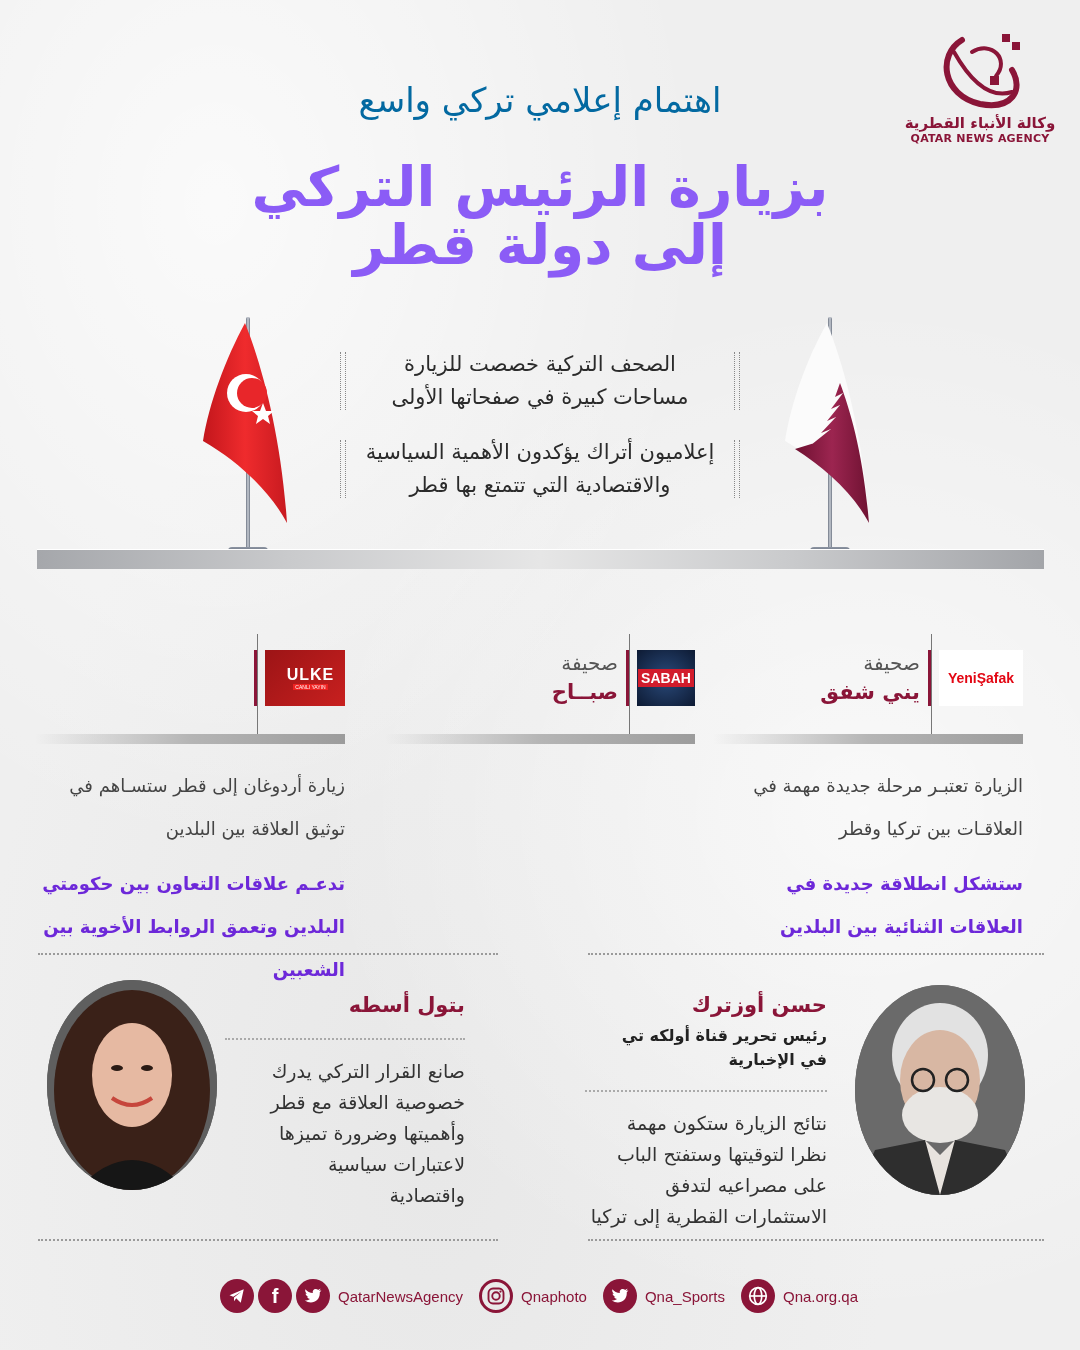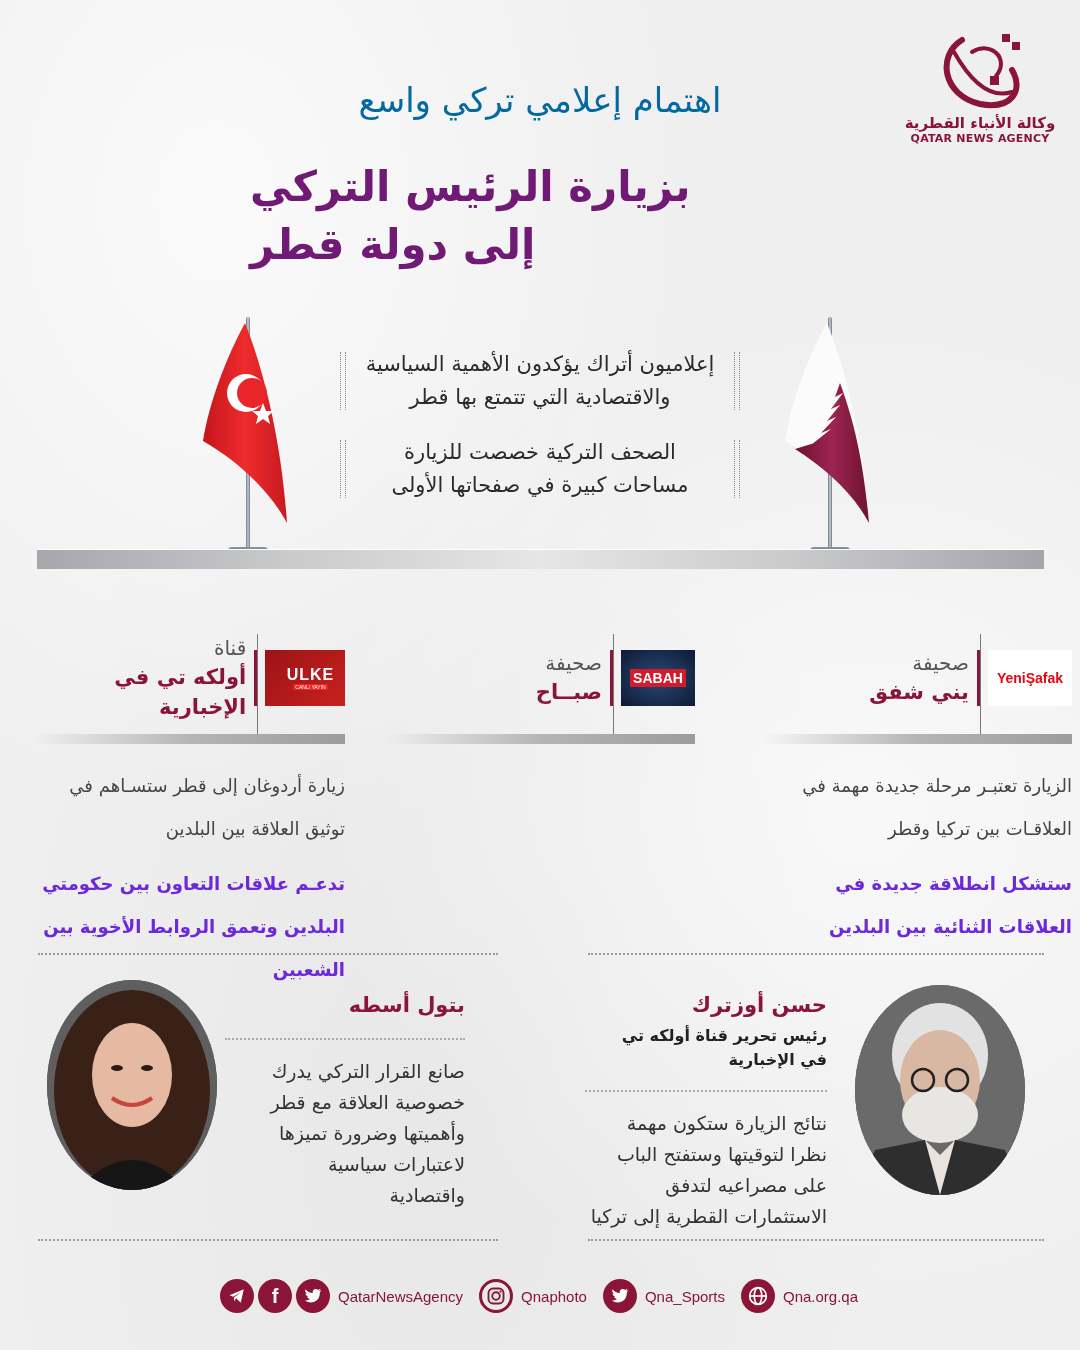--- a/index.html
+++ b/index.html
@@ -18,21 +18,21 @@
   .abs { position: absolute; }
 
   
   .logo { left: 900px; top: 30px; width: 160px; height: 130px; text-align: center; }
   .logo svg { display: block; margin: 0 auto; }
   .logo-ar { font-size: 15px; font-weight: bold; color: #8a1538; margin-top: 2px; }
   .logo-en { font-size: 11px; font-weight: bold; color: #8a1538; direction: ltr; letter-spacing: 0.2px; }
 
   
   .kicker { left: 300px; top: 80px; width: 480px; text-align: center; font-size: 34px; color: #0369a1; }
-  .title { left: 250px; top: 158px; width: 580px; text-align: left; font-size: 42px; line-height: 58px; font-weight: bold; color: #701a75; }
+  .title { left: 250px; top: 158px; width: 580px; text-align: center; font-size: 55px; line-height: 58px; font-weight: bold; color: #8b5cf6; }
 
   
   .flag-wrap { width: 110px; height: 250px; }
   .pole { position: absolute; left: 50%; width: 4px; margin-left: -2px; top: 12px; bottom: 4px; background: linear-gradient(90deg,#6d7583,#c9ced6,#6d7583); border-radius: 2px; }
   .base { position: absolute; bottom: 0; left: 50%; width: 40px; margin-left: -20px; height: 8px; background: linear-gradient(#8d95a3,#4b5260); border-radius: 4px 4px 1px 1px; }
 
   
   .bullets { left: 340px; top: 348px; width: 400px; }
   .bullet { position: relative; text-align: center; font-size: 21px; line-height: 33px; color: #2b2b2b; padding: 0 18px; margin-bottom: 22px; }
   .bullet::before, .bullet::after {
@@ -129,74 +129,70 @@
       </linearGradient>
     </defs>
     <path d="M42 0 C58 40 78 110 84 200 C68 170 38 140 0 118 C6 80 22 35 42 0 Z" fill="#fbfbfb"></path>
     <path d="M55 60 L50 74 L58 70 L46 86 L55 82 L42 98 L51 94 L36 110 L46 106 L26 122 L36 118 L10 126 C40 145 68 170 84 200 C78 130 66 90 55 60 Z" fill="url(#qa)"></path>
   </svg>
   <div class="base"></div>
 </div>
 
 <div class="abs bullets">
   <div class="bullet">
+    <div>الصحف التركية خصصت للزيارة</div>
+    <div>مساحات كبيرة في صفحاتها الأولى</div>
+  </div>
+  <div class="bullet">
     <div>إعلاميون أتراك يؤكدون الأهمية السياسية</div>
     <div>والاقتصادية التي تتمتع بها قطر</div>
   </div>
-  <div class="bullet">
-    <div>الصحف التركية خصصت للزيارة</div>
-    <div>مساحات كبيرة في صفحاتها الأولى</div>
-  </div>
 </div>
 
 <div class="abs shelf"></div>
 
-<div class="abs col" style="left:762px;">
+<div class="abs col" style="left:713px;">
   <div class="col-head">
     <div class="media-logo" style="background:#fff; width:84px;">
       <span style="font-family:'Liberation Sans',sans-serif; font-weight:bold; font-size:14px; color:#e30613; direction:ltr;">YeniŞafak</span>
     </div>
     <div class="col-sep"></div>
     <div class="col-labels">
       <div class="col-type">صحيفة</div>
       <div class="col-name">يني شفق</div>
     </div>
   </div>
   <div class="col-bar"></div>
   <div class="col-text">
     <p class="p1">الزيارة تعتبـر مرحلة جديدة مهمة في العلاقـات بين تركيا وقطر</p>
     <p class="p2">ستشكل انطلاقة جديدة في العلاقات الثنائية بين البلدين</p>
   </div>
 </div>
 
 <div class="abs col" style="left:385px;">
   <div class="col-head">
-    <div class="media-logo" style="background:radial-gradient(ellipse at center,#2a4a7a,#0d1a33); width:74px;">
+    <div class="media-logo" style="background:radial-gradient(ellipse at center,#2a4a7a,#0d1a33); width:58px;">
       <span style="font-family:'Liberation Sans',sans-serif; font-weight:bold; font-size:14px; color:#fff; background:#d21c2c; padding:1px 3px; direction:ltr;">SABAH</span>
     </div>
     <div class="col-sep"></div>
     <div class="col-labels">
       <div class="col-type">صحيفة</div>
       <div class="col-name">صبــاح</div>
     </div>
   </div>
   <div class="col-bar"></div>
 </div>
 
 <div class="abs col" style="left:35px;">
   <div class="col-head">
     <div class="media-logo" style="background:linear-gradient(135deg,#9c1416,#c8201f); width:80px; flex-direction:column;padding-left:11px;">
       <span style="font-family:'Liberation Sans',sans-serif; font-weight:bold; font-size:16px; color:#fff; direction:ltr; letter-spacing:1px;">ULKE</span>
       <span style="font-family:'Liberation Sans',sans-serif; font-size:5px; color:#fff; background:#e22; padding:0 2px; direction:ltr;">CANLI YAYIN</span>
     </div>
     <div class="col-sep"></div>
-    <div class="col-labels">
-      <div class="col-type">قناة</div>
-      <div class="col-name">أولكه تي في الإخبارية</div>
-    </div>
   </div>
   <div class="col-bar"></div>
   <div class="col-text">
     <p class="p1">زيارة أردوغان إلى قطر ستسـاهم في توثيق العلاقة بين البلدين</p>
     <p class="p2">تدعـم علاقات التعاون بين حكومتي البلدين وتعمق الروابط الأخوية بين الشعبين</p>
   </div>
 </div>
 
 <div class="abs dots" style="left:38px; top:953px; width:460px;"></div>
 <div class="abs dots" style="left:588px; top:953px; width:456px;"></div>

